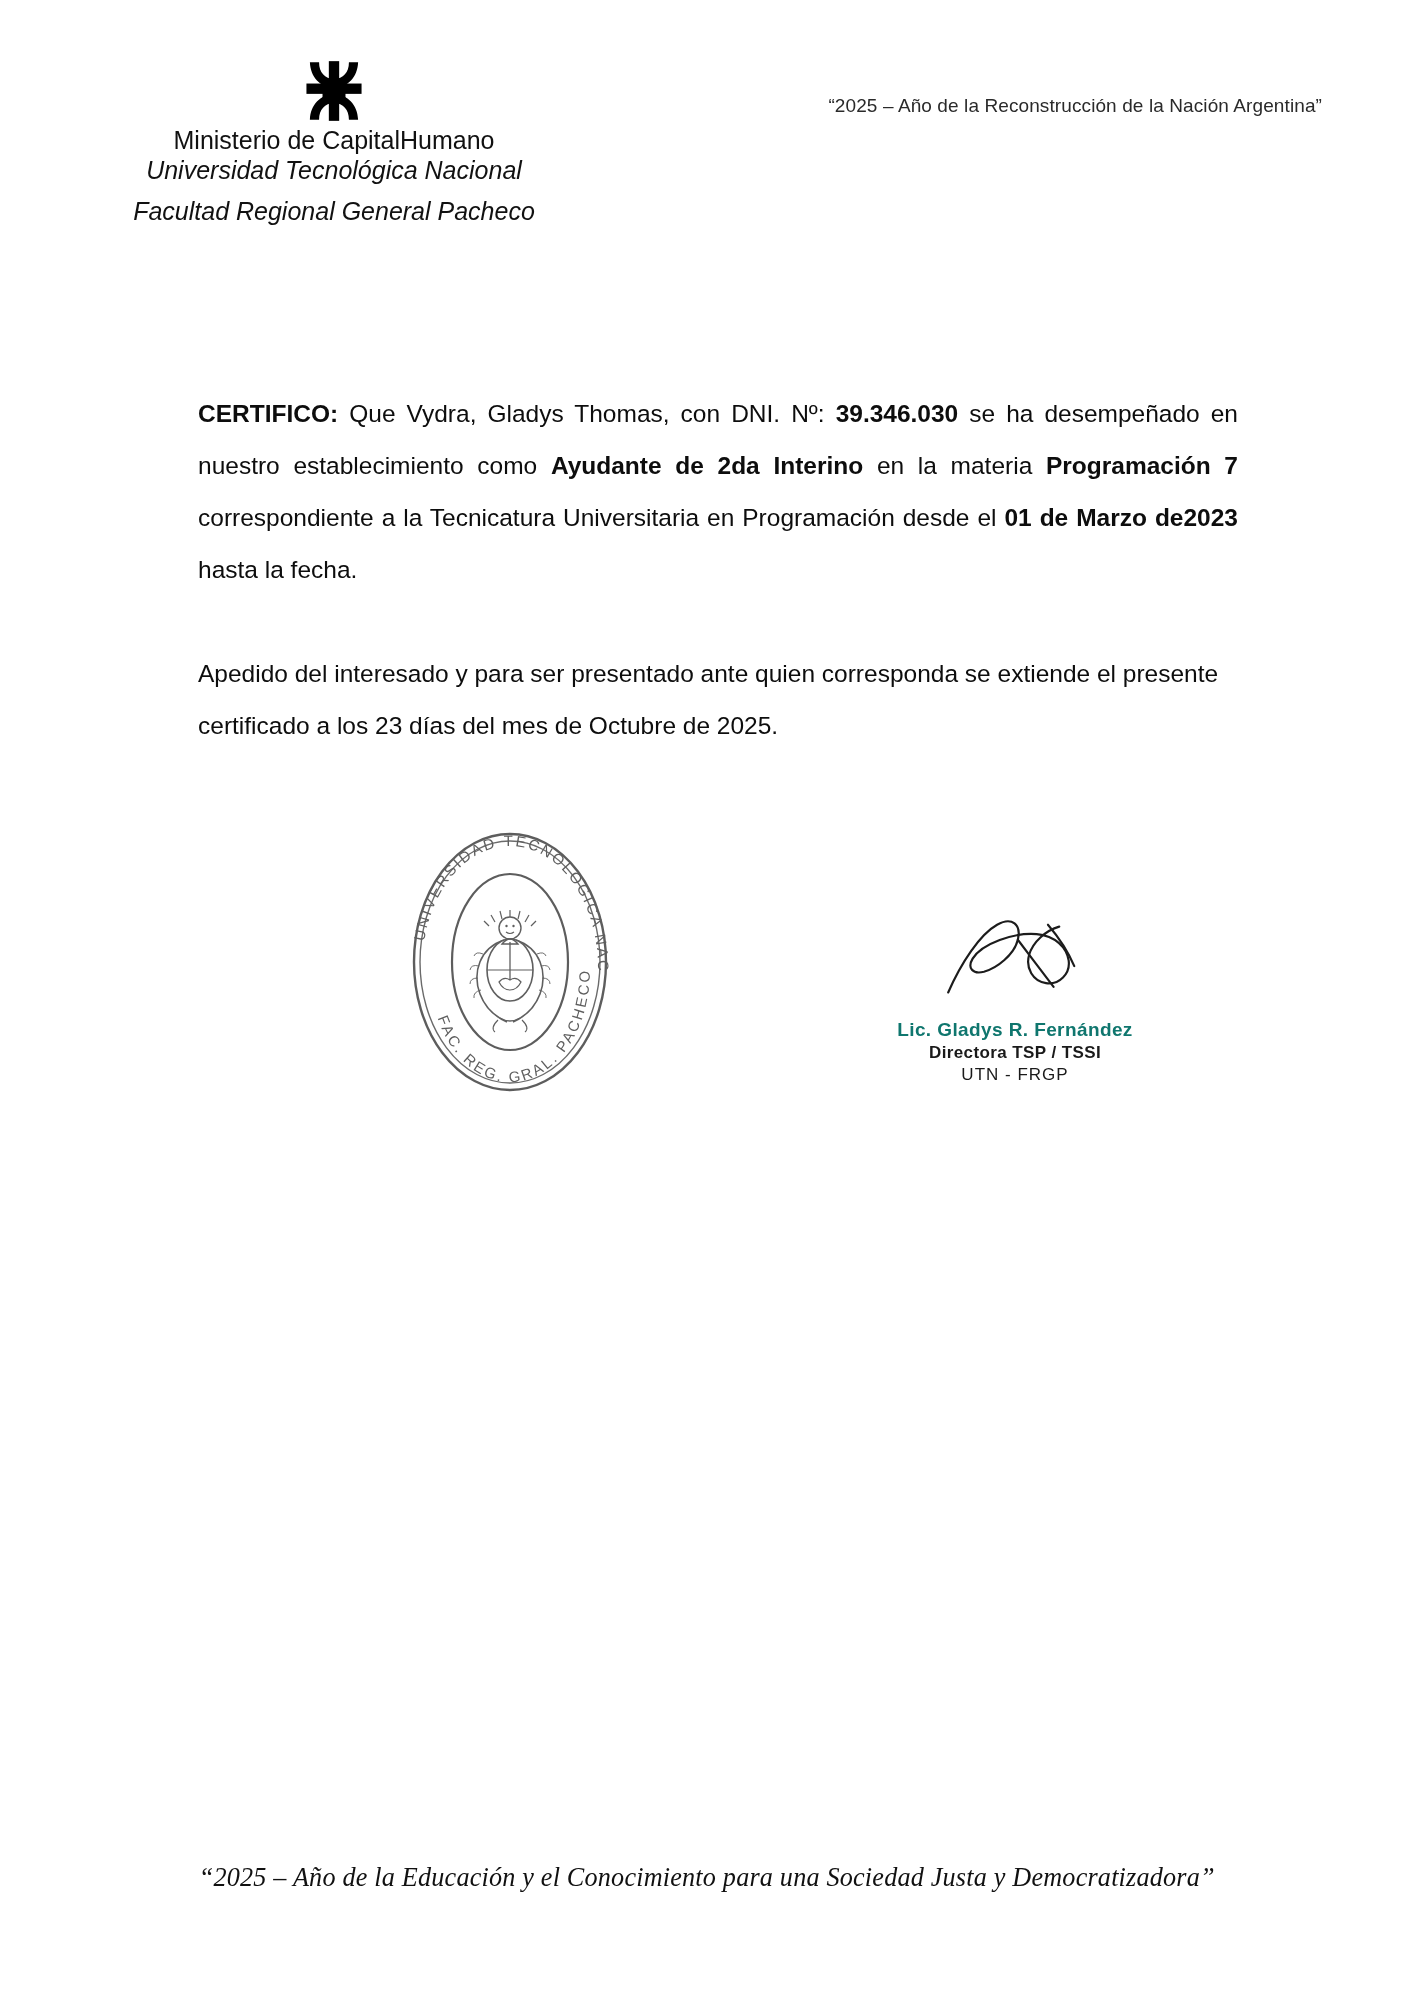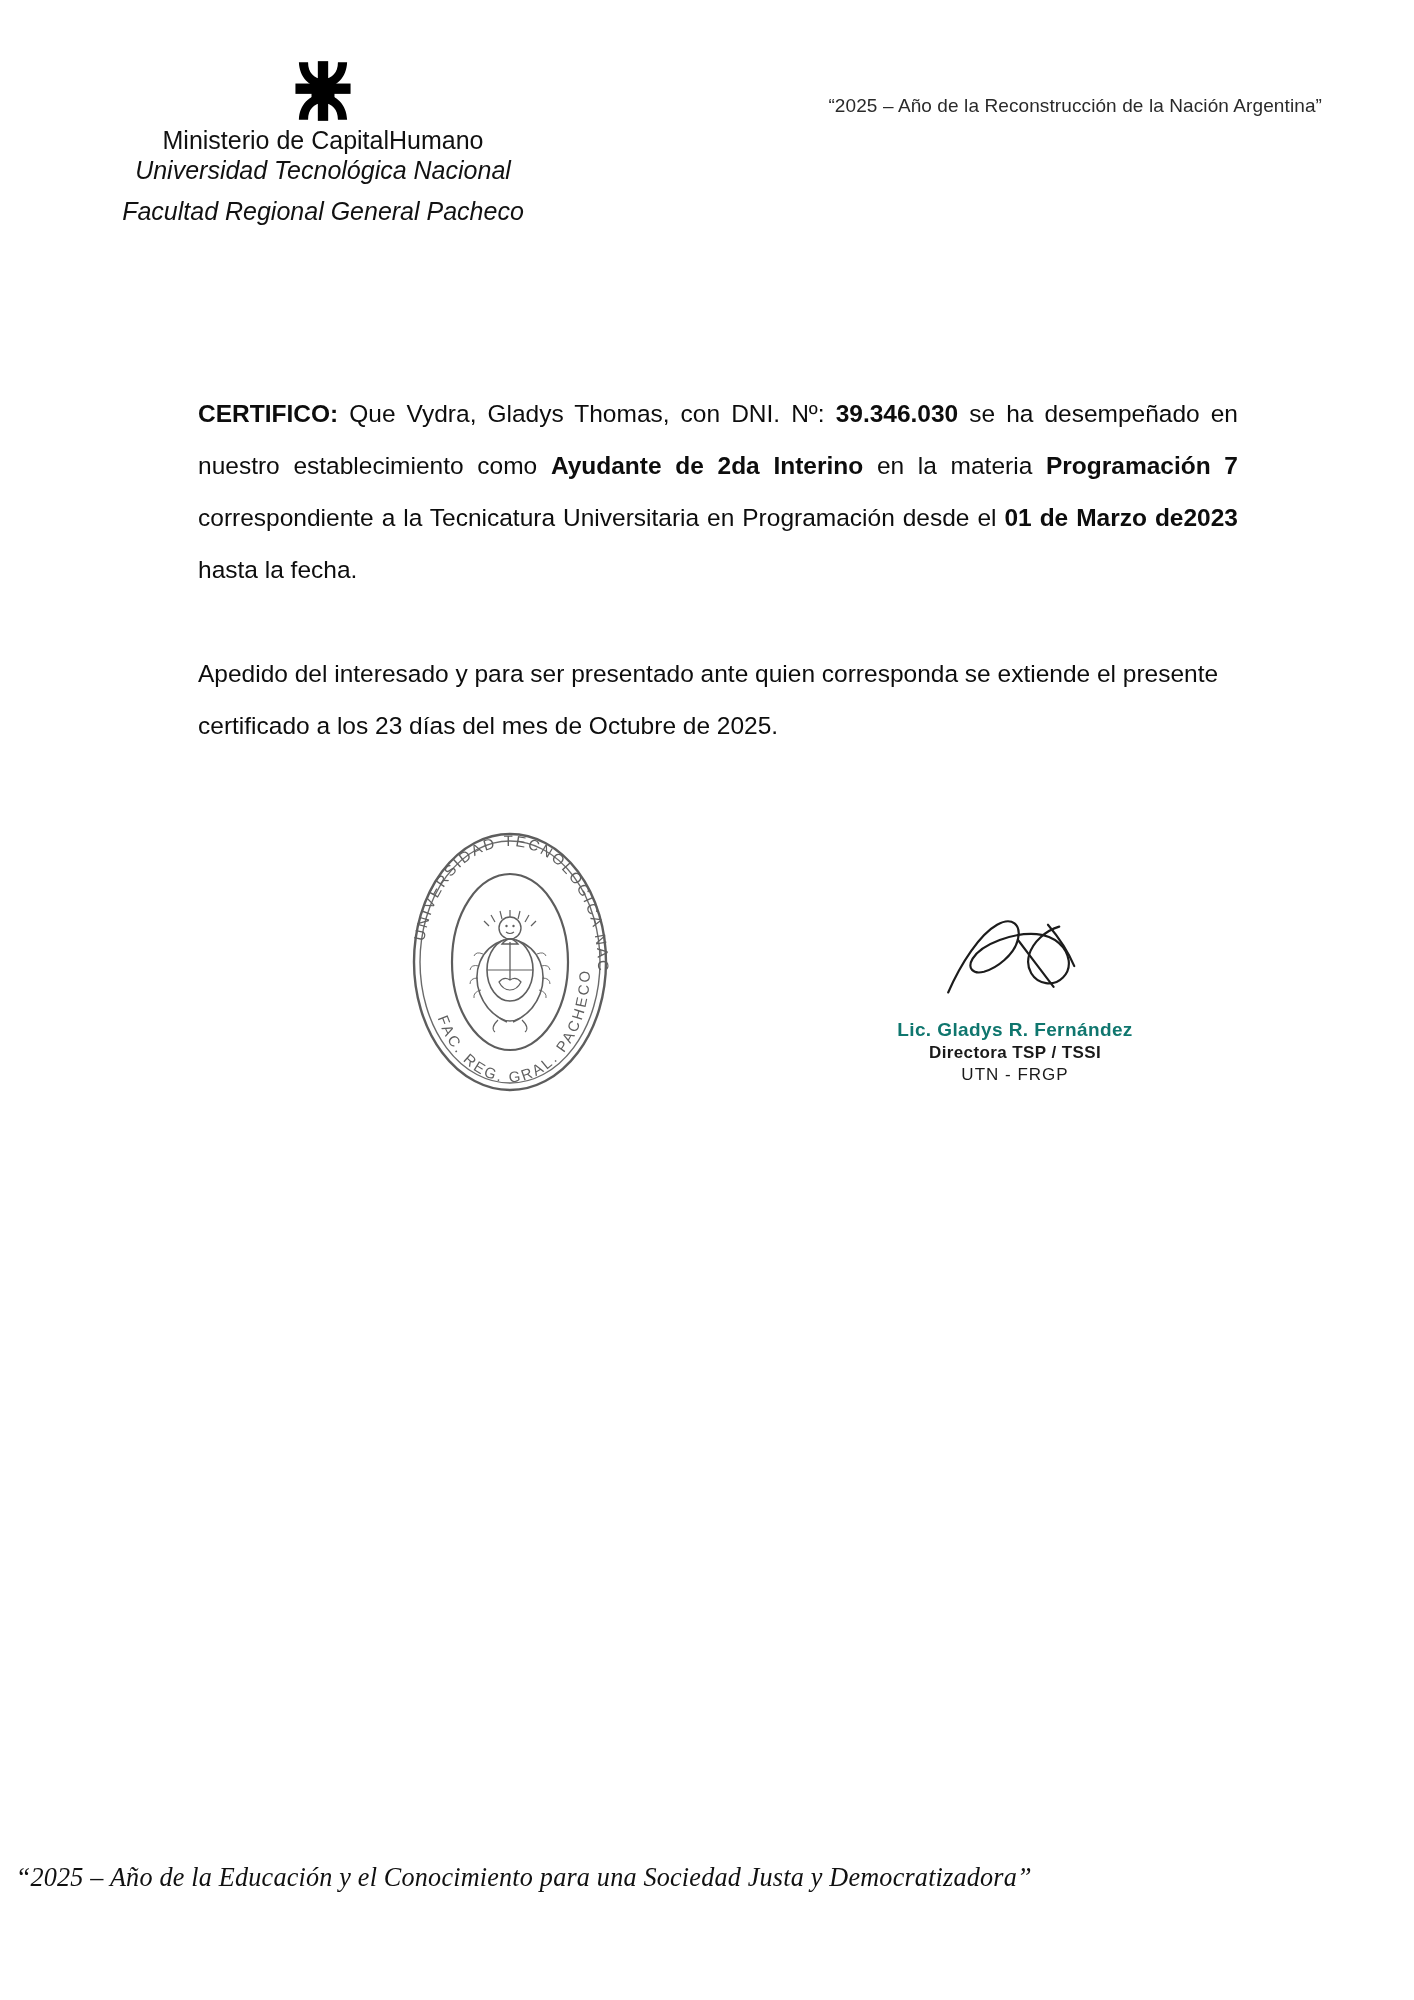--- a/index.html
+++ b/index.html
@@ -16,21 +16,21 @@
 
   .page {
     position: absolute;
     inset: 0;
     background: #fff;
   }
 
   
   .header {
     position: absolute;
-    top: 0; left: 0; right: 0;
+    top: 0; left: 11px; right: 0;
     height: 270px;
   }
 
   .header-right-note {
     position: absolute;
     top: 95px;
     right: 92px;
     font-family: "Liberation Sans", sans-serif;
     font-size: 19px;
     color: #2a2a2a;
@@ -144,21 +144,21 @@
     letter-spacing: 1px;
     margin-top: 2px;
     white-space: nowrap;
   }
 
   
   .footer {
     position: absolute;
     left: 0; right: 0;
     top: 1862px;
-    text-align: left;
+    text-align: center;
   }
   .footer-text {
     font-family: "Liberation Serif", serif;
     font-style: italic;
     font-size: 27px;
     color: #111;
     letter-spacing: 0.2px;
     white-space: nowrap;
     display: inline-block;
     transform: scaleX(0.97);

